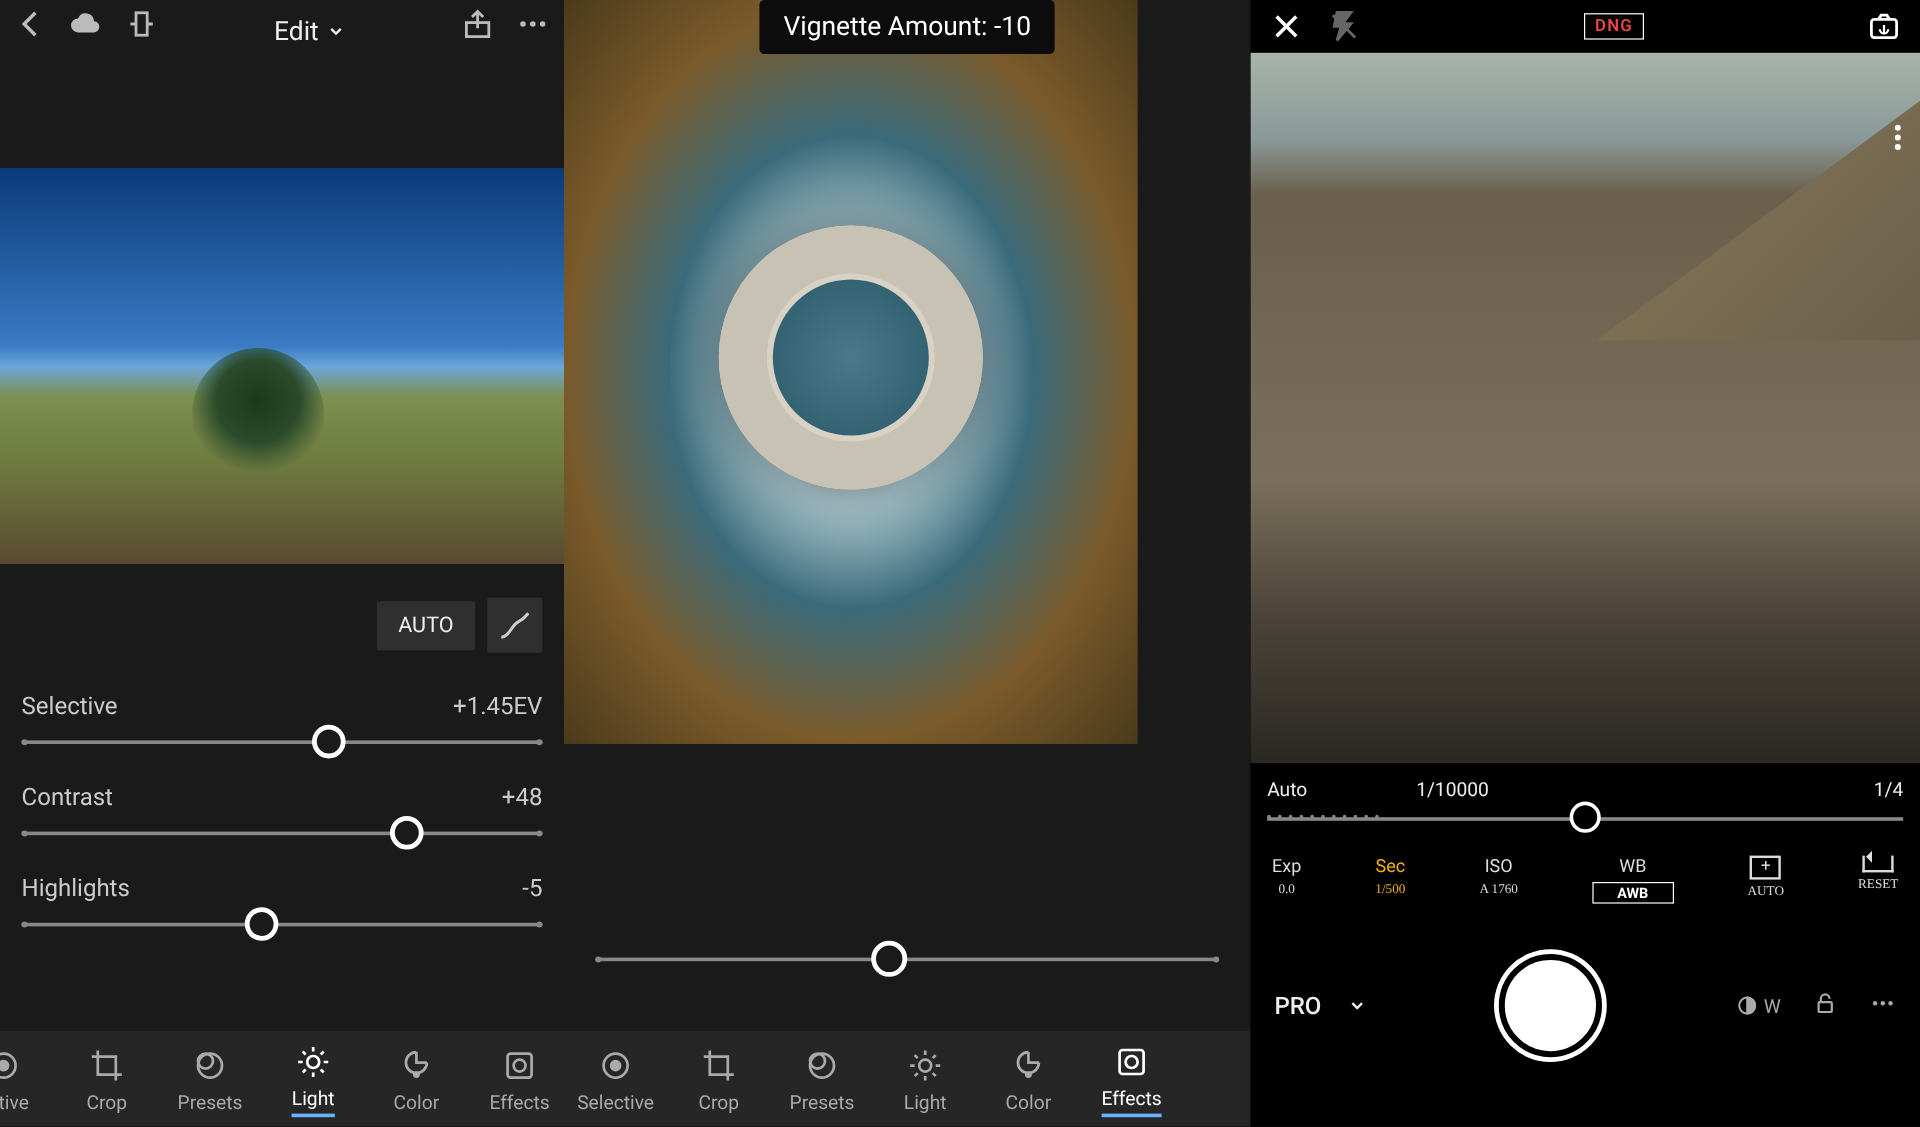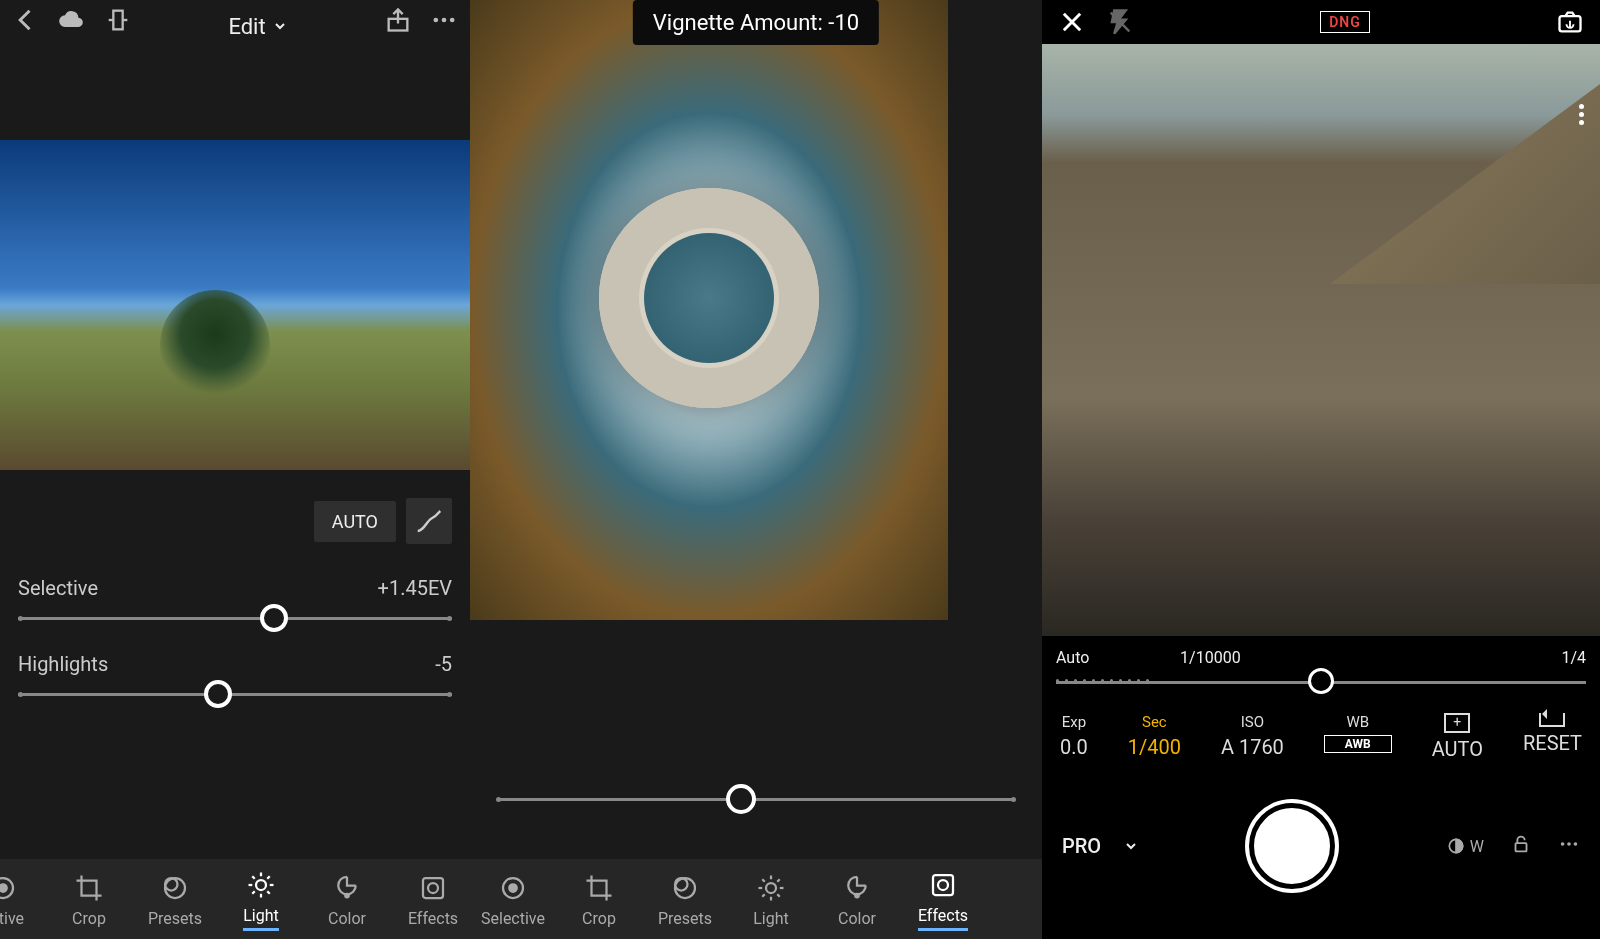--- a/index.html
+++ b/index.html
@@ -55,21 +55,21 @@
   .p3-more span { width:5px; height:5px; background:#fff; border-radius:50%;}
   .p3-panel { position:absolute; bottom:0; left:0; right:0; height:303px; background:#000; padding:12px 14px 0 14px; color:#eee;}
   .p3-scale { display:flex; justify-content:space-between; font-size:16px; margin-bottom:10px;}
   .p3-slider { position:relative; height:10px; margin-bottom:26px;}
   .p3-slider .line { position:absolute; left:0; right:0; top:4px; height:3px; background:#888;}
   .p3-slider .dots { position:absolute; left:0; top:2px; display:flex; gap:6px;}
   .p3-slider .dots i { width:3px; height:3px; background:#888; border-radius:50%; display:block;}
   .p3-slider .knob { position:absolute; left:50%; top:-9px; width:26px; height:26px; border-radius:50%; background:#000; border:3px solid #fff; transform:translateX(-50%);}
   .p3-tabs { display:flex; justify-content:space-between; padding: 0 4px; margin-bottom:42px;}
   .p3-tab { display:flex; flex-direction:column; align-items:center; gap:4px; font-size:15px; color:#ddd; cursor:pointer;}
-  .p3-tab .v { font-size:20px; }
+  .p3-tab .v { font-size:11px;font-family:Liberation Serif, serif; }
   .p3-tab.active { color:#f5b301;}
   .awb-badge { border:1.5px solid #fff; color:#fff; font-size:12px; font-weight:700; padding:1px 20px;}
   .p3-tab .focusbox { width:26px; height:20px; border:2px solid #ddd; position:relative;}
   .p3-tab .focusbox::before { content:"+"; position:absolute; left:50%; top:45%; transform:translate(-50%,-50%); font-size:14px;}
   .p3-tab .resetic { width:26px; height:14px; border-bottom:2.5px solid #ddd; border-left:2.5px solid #ddd; border-right:2.5px solid #ddd; position:relative;}
   .p3-tab .resetic::before { content:""; position:absolute; left:-4px; top:-4px; border:5px solid transparent; border-right-color:#ddd;}
   .p3-shutter-row { display:flex; align-items:center; justify-content:space-between; padding:0 6px;}
   .p3-mode { font-size:20px; font-weight:500; color:#eee; display:flex; align-items:center; gap:22px;}
   .shutter { width:86px; height:86px; border-radius:50%; background:#fff; border:5px solid #000; box-shadow: 0 0 0 4px #fff;}
   .p3-right-icons { display:flex; gap:26px; align-items:center; color:#aaa;}
@@ -139,20 +139,32 @@
         <span>+1.45EV</span>
       </div>
       <div class="slider-track">
           <div class="line"></div>
           <div class="dot-l"></div>
           <div class="dot-r"></div>
           <div class="slider-knob" style="left:59%"></div>
         </div>
     </div>
 
+    <div class="slider-row">
+      <div class="slider-lbl">
+        <span>Contrast</span>
+        <span>+48</span>
+      </div>
+      <div class="slider-track">
+          <div class="line"></div>
+          <div class="dot-l"></div>
+          <div class="dot-r"></div>
+          <div class="slider-knob" style="left:74%"></div>
+        </div>
+    </div>
 
     <div class="slider-row">
       <div class="slider-lbl">
         <span>Highlights</span>
         <span>-5</span>
       </div>
       <div class="slider-track">
           <div class="line"></div>
           <div class="dot-l"></div>
           <div class="dot-r"></div>
@@ -361,21 +373,21 @@
       <div class="knob"></div>
     </div>
 
     <div class="p3-tabs">
       <div class="p3-tab">
         <span>Exp</span>
         <span class="v">0.0</span>
       </div>
       <div class="p3-tab active">
         <span>Sec</span>
-        <span class="v">1/400</span>
+        <span class="v">1/500</span>
       </div>
       <div class="p3-tab">
         <span>ISO</span>
         <span class="v">A 1760</span>
       </div>
       <div class="p3-tab">
         <span>WB</span>
         <span class="awb-badge">AWB</span>
       </div>
       <div class="p3-tab">

